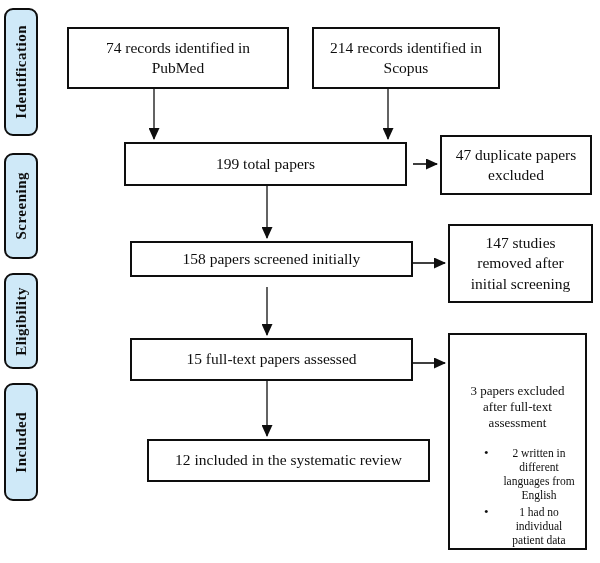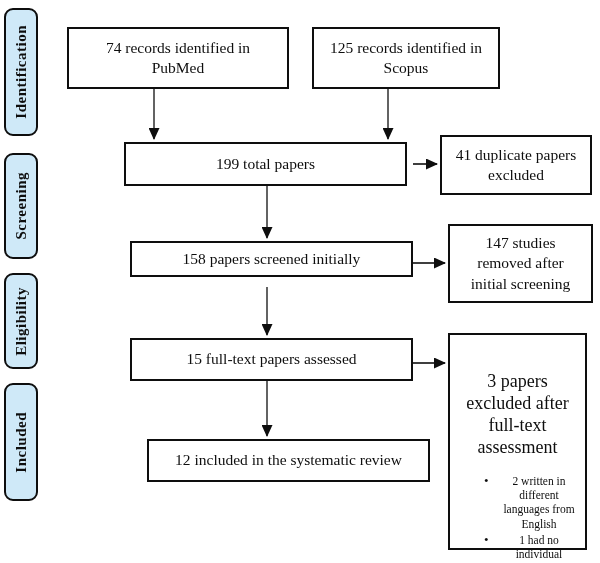--- a/index.html
+++ b/index.html
@@ -65,23 +65,23 @@
   .box-fulltext   { left: 130px; top: 338px; width: 283px; height: 43px; }
   .box-included   { left: 147px; top: 439px; width: 283px; height: 43px; }
 
   .box-excluded {
     left: 448px; top: 333px; width: 139px; height: 217px;
     display: block;
     text-align: center;
     padding: 36px 8px 8px 8px;
   }
   .box-excluded .excluded-title {
-    font-size: 18px;
+    font-size: 13px;
     line-height: 1.22;
-    margin: 0 2px;
+    margin: 12px 2px;
   }
   .box-excluded ul {
     margin: 15px 0 0 0;
     padding: 0 0 0 26px;
     list-style: none;
     text-align: center;
     font-size: 11.5px;
     line-height: 1.24;
   }
   .box-excluded li {
@@ -119,27 +119,27 @@
     <span>Eligibility</span>
   </div>
   <div class="stage-label stage-included" style="background: rgb(207, 233, 248);">
     <span>Included</span>
   </div>
 
   <div class="box box-pubmed">
     <span>74 records identified in PubMed</span>
   </div>
   <div class="box box-scopus">
-    <span>125 records identified in Scopus</span>
+    <span>214 records identified in Scopus</span>
   </div>
   <div class="box box-total">
     <span>199 total papers</span>
   </div>
   <div class="box box-duplicates">
-    <span>41 duplicate papers excluded</span>
+    <span>47 duplicate papers excluded</span>
   </div>
   <div class="box box-screened">
     <span>158 papers screened initially</span>
   </div>
   <div class="box box-removed">
     <span>147 studies removed after initial screening</span>
   </div>
   <div class="box box-fulltext">
     <span>15 full-text papers assessed</span>
   </div>

